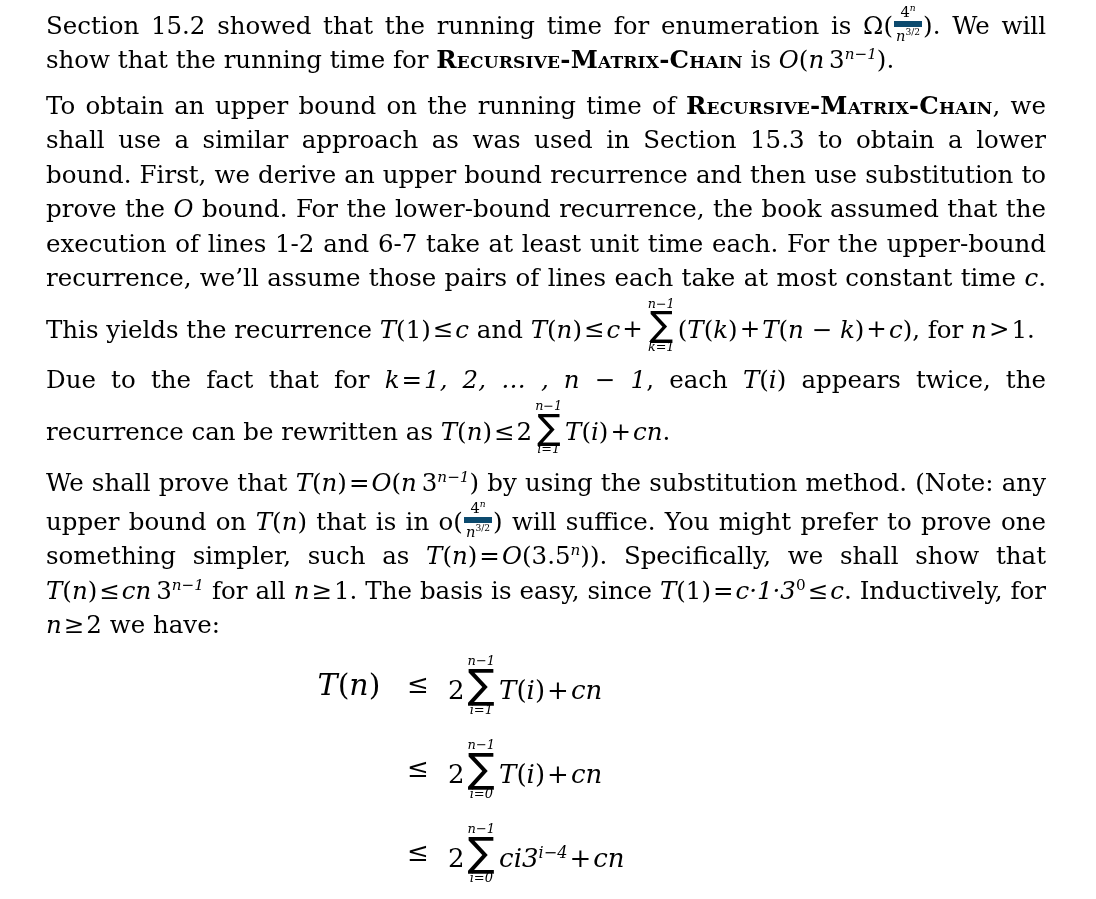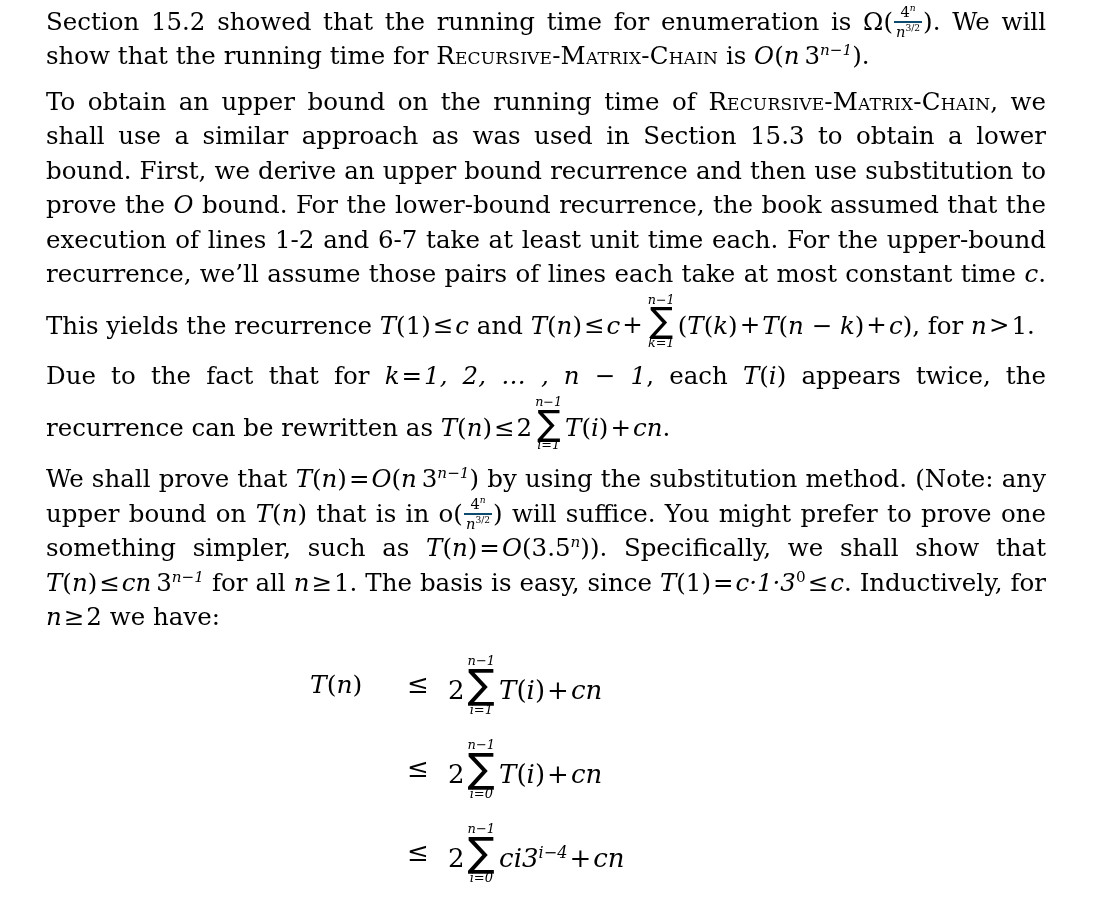--- a/index.html
+++ b/index.html
@@ -42,20 +42,21 @@
     font-family: "DejaVu Serif", "Liberation Serif", serif;
     font-style: italic;
     white-space: nowrap;
   }
   .mr { font-style: normal; }
   .op { font-style: normal; padding: 0 2px; }
   .sc {
     font-variant: small-caps;
     font-style: normal;
     letter-spacing: 0.2px;
+    font-weight: bold;
   }
   sup.ex {
     font-size: 0.62em;
     vertical-align: super;
     line-height: 0;
     font-style: italic;
   }
   sup.exr {
     font-size: 0.62em;
     vertical-align: super;
@@ -67,21 +68,21 @@
   .frac {
     display: inline-block;
     vertical-align: -0.46em;
     text-align: center;
     font-size: 0.60em;
     line-height: 1.06;
     margin: 0 1px;
   }
   .frac .num {
     display: block;
-    border-bottom: 2px solid #0c4a6e;
+    border-bottom: 6px solid #0c4a6e;
     padding: 0 2px 1px 2px;
   }
   .frac .den {
     display: block;
     padding: 1px 2px 0 2px;
   }
 
   
   .sum {
     display: inline-block;
@@ -114,22 +115,22 @@
     width: 1096px;
   }
   .eqrow {
     display: flex;
     align-items: center;
     justify-content: flex-start;
     height: 84px;
   }
   .eq-lhs {
     width: 78px;
-    text-align: left;
-    font-size: 25px;
+    text-align: center;
+    font-size: 30px;
     margin-left: 310px;
   }
   .eq-rel {
     width: 60px;
     text-align: center;
     font-size: 26px;
     font-style: normal;
   }
   .eq-rhs {
     font-size: 26px;

